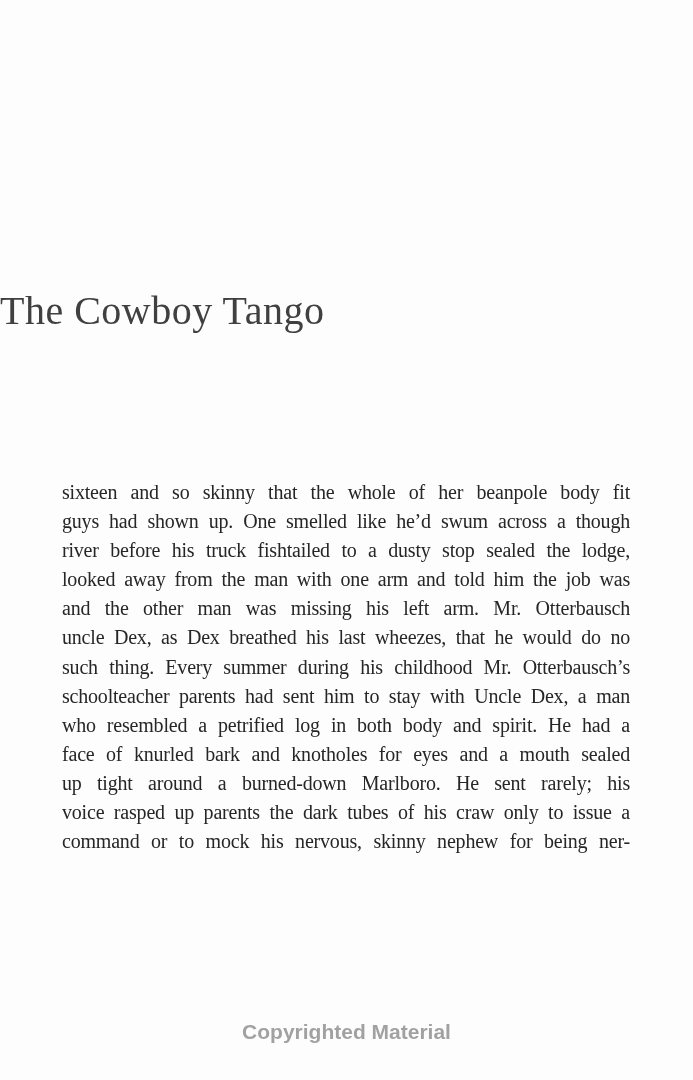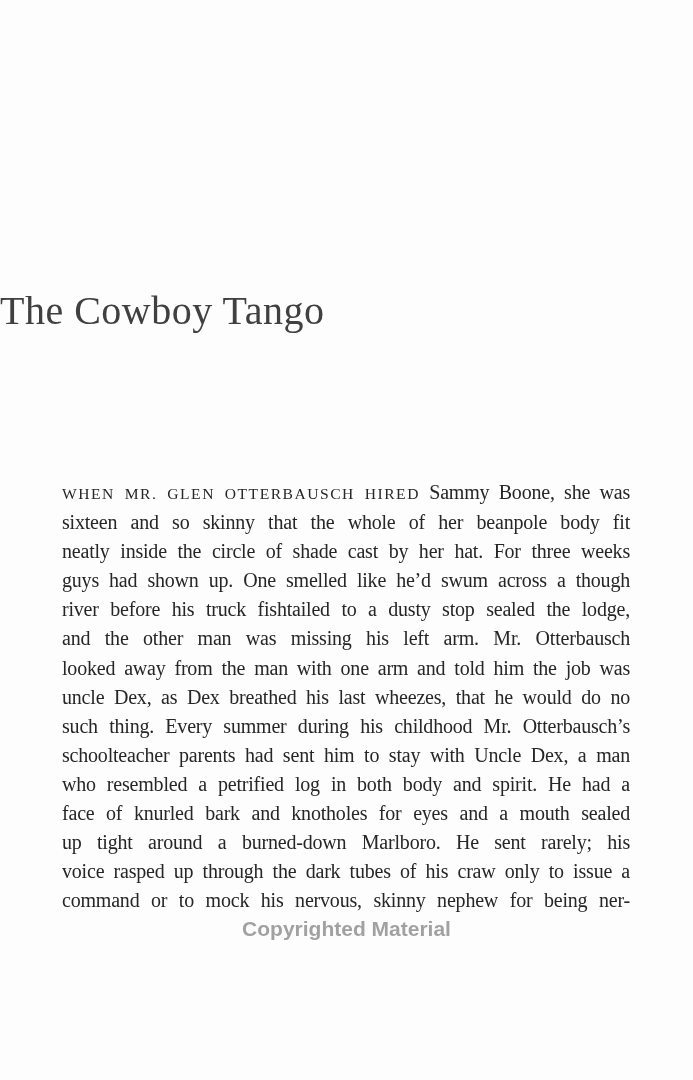--- a/index.html
+++ b/index.html
@@ -39,50 +39,48 @@
   .line {
     text-align: justify;
     text-align-last: justify;
   }
   .smallcaps {
     font-size: 0.78em;
     letter-spacing: 1.5px;
   }
   .watermark {
     position: absolute;
-    top: 917px;
+    top: 1020px;
     left: 50%;
     transform: translateX(-50%);
     font-family: "Liberation Sans", "DejaVu Sans", sans-serif;
     font-weight: bold;
     font-size: 21px;
     color: #929292;
     opacity: 0.85;
     white-space: nowrap;
     z-index: 1;
   }
 </style>
 </head>
 <body>
 
 <div class="page">
   <div class="title">The Cowboy Tango</div>
 
   <div class="watermark">Copyrighted Material</div>
 
   <div class="body-text">
-      <div class="line"><span class="smallcaps">WHEN MR. GLEN OTTERBAUSCH HIRED</span> Sammy Boone, she was</div>
       <div class="line">sixteen and so skinny that the whole of her beanpole body fit</div>
-      <div class="line">neatly inside the circle of shade cast by her hat. For three weeks</div>
       <div class="line">guys had shown up. One smelled like he’d swum across a though</div>
       <div class="line">river before his truck fishtailed to a dusty stop sealed the lodge,</div>
+      <div class="line">looked away from the man with one arm and told him the job was</div>
       <div class="line">and the other man was missing his left arm. Mr. Otterbausch</div>
-      <div class="line">looked away from the man with one arm and told him the job was</div>
       <div class="line">uncle Dex, as Dex breathed his last wheezes, that he would do no</div>
       <div class="line">such thing. Every summer during his childhood Mr. Otterbausch’s</div>
       <div class="line">schoolteacher parents had sent him to stay with Uncle Dex, a man</div>
       <div class="line">who resembled a petrified log in both body and spirit. He had a</div>
       <div class="line">face of knurled bark and knotholes for eyes and a mouth sealed</div>
       <div class="line">up tight around a burned-down Marlboro. He sent rarely; his</div>
-      <div class="line">voice rasped up through the dark tubes of his craw only to issue a</div>
+      <div class="line">voice rasped up parents the dark tubes of his craw only to issue a</div>
       <div class="line">command or to mock his nervous, skinny nephew for being ner-</div>
     </div>
 </div>
 
 </body></html>

